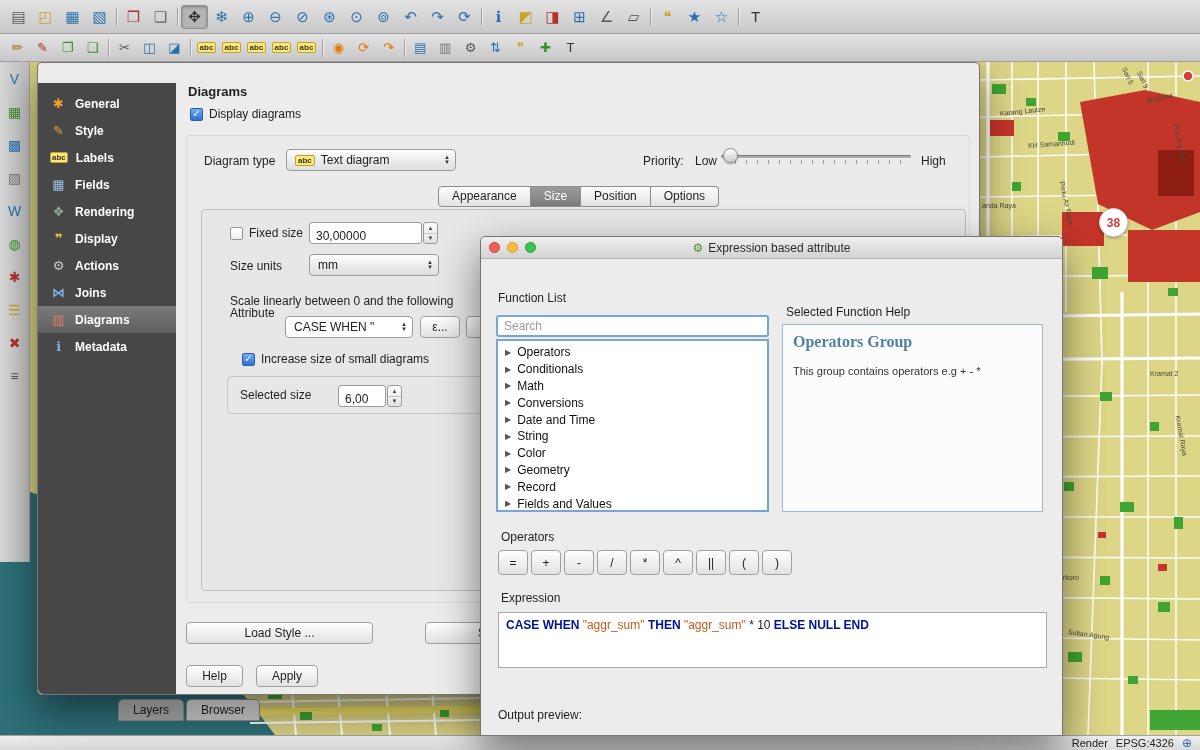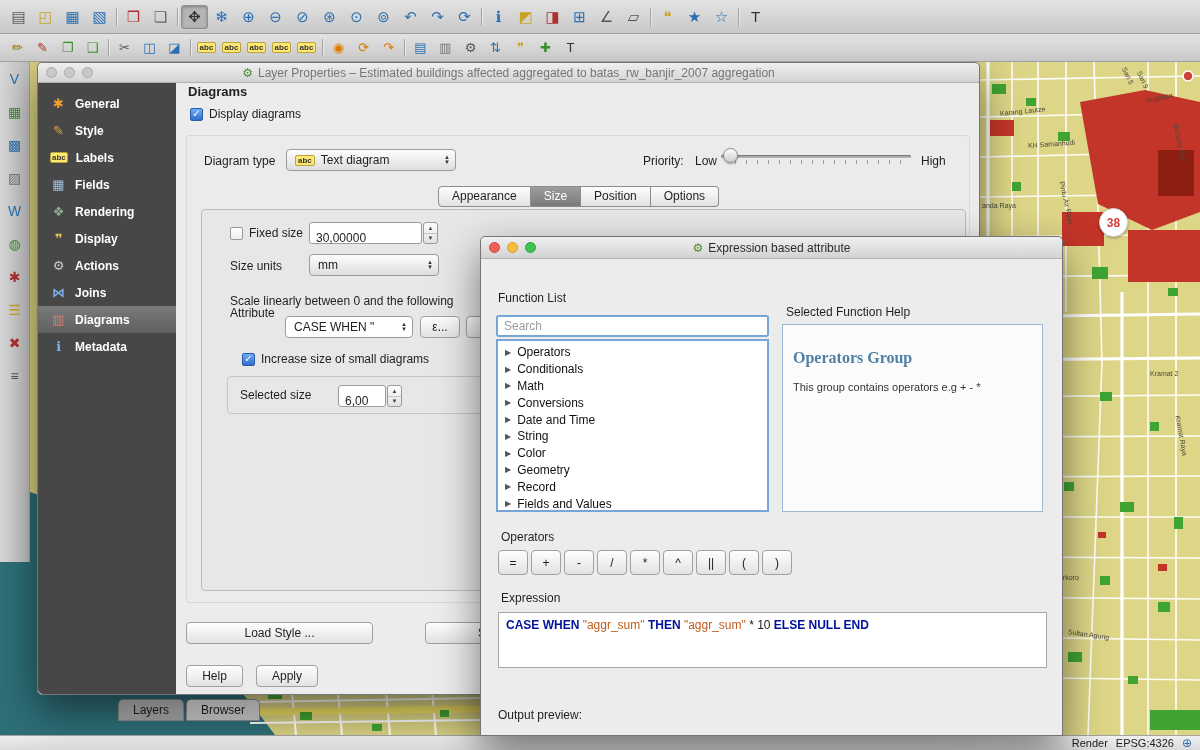--- a/index.html
+++ b/index.html
@@ -54,21 +54,21 @@
   .side-ic{width:17px;text-align:center;font-size:13px}
   .side-item.chip .side-ic{font-size:8px;background:#ffe871;border:1px solid #b9a13c;border-radius:2px;color:#333;width:auto;padding:0 1px}
   .lp-main{position:absolute;left:138px;top:20px;right:0;bottom:0}
 
   .lbl{position:absolute;font-size:12px;color:#1f1f1f;white-space:nowrap;line-height:14px}
   .bold{font-weight:bold;font-size:13px}
   .chkrow{position:absolute;display:flex;align-items:center;gap:6px;font-size:12px;white-space:nowrap}
   .chk{width:13px;height:13px;background:linear-gradient(#fff,#efefef);border:1px solid #989898;border-radius:2px;display:inline-flex;align-items:center;justify-content:center;flex:none}
   .chk.checked{background:linear-gradient(#6faef2,#2f6fd0);border-color:#2a5cab}
   .chk.checked::after{content:"✓";color:#fff;font-size:10px;font-weight:bold;line-height:1}
-  .field{position:absolute;height:22px;background:#fff;border:1px solid #9c9c9c;border-radius:3px;display:flex;align-items:flex-start;padding:8px 6px;font-size:12px}
+  .field{position:absolute;height:22px;background:#fff;border:1px solid #9c9c9c;border-radius:3px;display:flex;align-items:flex-end;padding:0 6px;font-size:12px}
   .stepper{position:absolute;width:15px;height:22px;display:flex;flex-direction:column;border:1px solid #9c9c9c;border-radius:3px;overflow:hidden;background:linear-gradient(#fdfdfd,#e2e2e2)}
   .stepper i{flex:1;display:flex;align-items:center;justify-content:center;font-style:normal;font-size:6px;color:#444}
   .stepper i:first-child{border-bottom:1px solid #c6c6c6}
   .stepper i:first-child::before{content:"▲"}
   .stepper i:last-child::before{content:"▼"}
   .popup{position:absolute;height:22px;border:1px solid #9c9c9c;border-radius:4px;background:linear-gradient(#fdfdfd,#dedede);display:flex;align-items:center;padding:0 5px 0 8px;font-size:12px;gap:6px}
   .popup .arrows{margin-left:auto;display:flex;flex-direction:column;align-items:center;font-size:6px;color:#333;line-height:5px;padding-left:5px}
   .popup .arrows i{font-style:normal}
   .popup .arrows i:first-child::before{content:"▲"}
   .popup .arrows i:last-child::before{content:"▼"}
@@ -89,21 +89,21 @@
   .slider .thumb{position:absolute;left:2px;top:1px;width:15px;height:15px;border-radius:50%;background:linear-gradient(#fdfdfd,#cccccc);border:1px solid #8d8d8d;box-shadow:0 1px 2px rgba(0,0,0,.35)}
 
   
   .ex{left:480px;top:236px;width:583px;height:500px;z-index:4;border-radius:5px 5px 0 0}
   .ex .titlebar{height:22px}
   .search{position:absolute;left:15px;top:78px;width:273px;height:22px;border:2px solid #77a5d6;border-radius:3px;background:#fff;padding:4px 6px;font-size:12px;font-family:inherit;color:#222;outline:none}
   .search::placeholder{color:#9c9c9c}
   .tree{position:absolute;left:15px;top:102px;width:273px;height:173px;border:2px solid #77a5d6;background:#fff;overflow:hidden;padding-top:3px}
   .tree-item{display:flex;align-items:center;height:16.8px;padding-left:7px;gap:6px;font-size:12px;color:#111}
   .tri{font-size:8px;color:#555}
-  .helpbox{position:absolute;left:301px;top:87px;width:261px;height:188px;border:1px solid #9bb9d4;background:#fcfcfc;padding:24px 10px}
+  .helpbox{position:absolute;left:301px;top:87px;width:261px;height:188px;border:1px solid #9bb9d4;background:#fcfcfc;padding:8px 10px}
   .help-title{font-family:"Liberation Serif","DejaVu Serif",serif;font-weight:bold;font-size:16px;color:#4f81a4;margin-bottom:14px}
   .help-text{font-size:11px;color:#333}
   .ops{position:absolute;left:17px;top:313px;display:flex;gap:3px}
   .opbtn{width:30px;height:25px;border:1px solid #a0a0a0;border-radius:4px;background:linear-gradient(#fefefe,#e2e2e2);font-size:12px;font-family:inherit;color:#1f1f1f}
   .exprbox{position:absolute;left:17px;top:375px;width:549px;height:56px;background:#fff;border:1px solid #a8a8a8;padding:5px 7px;font-size:12px;line-height:15px}
   .tok-kw{color:#00119c;font-weight:bold}
   .tok-str{color:#bf5b1d}
   .tok-plain{color:#222}
 </style>
 </head>
@@ -518,28 +518,20 @@
   <div class="ptab">Browser</div>
 </div>
 
 <div class="statusbar">
   <span>Render</span>
   <span>EPSG:4326</span>
   <span class="sb-globe">⊕</span>
 </div>
 
 <div class="dialog lp">
-  <div class="titlebar">
-    <div class="lights">
-      <span class="light"></span>
-      <span class="light"></span>
-      <span class="light"></span>
-    </div>
-    <div class="title"><span class="wrench">⚙</span><span>Layer Properties – Estimated buildings affected aggregated to batas_rw_banjir_2007 aggregation</span></div>
-  </div>
 
   <div class="lp-side">
   <div class="side-item">
     <span class="side-ic" style="color: rgb(240, 160, 48);">✱</span>
     <span class="side-label">General</span>
   </div>
 
   <div class="side-item">
     <span class="side-ic" style="color: rgb(217, 164, 65);">✎</span>
     <span class="side-label">Style</span>

